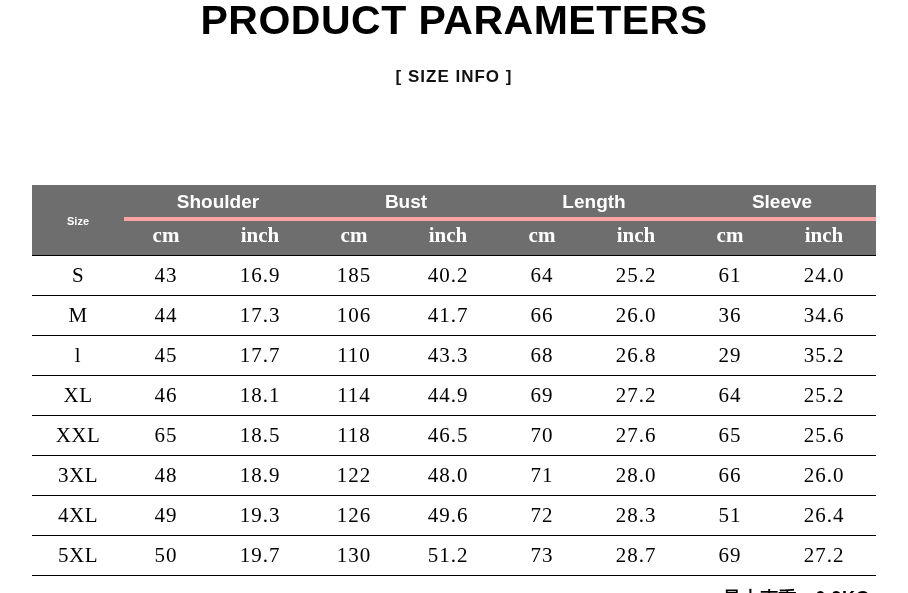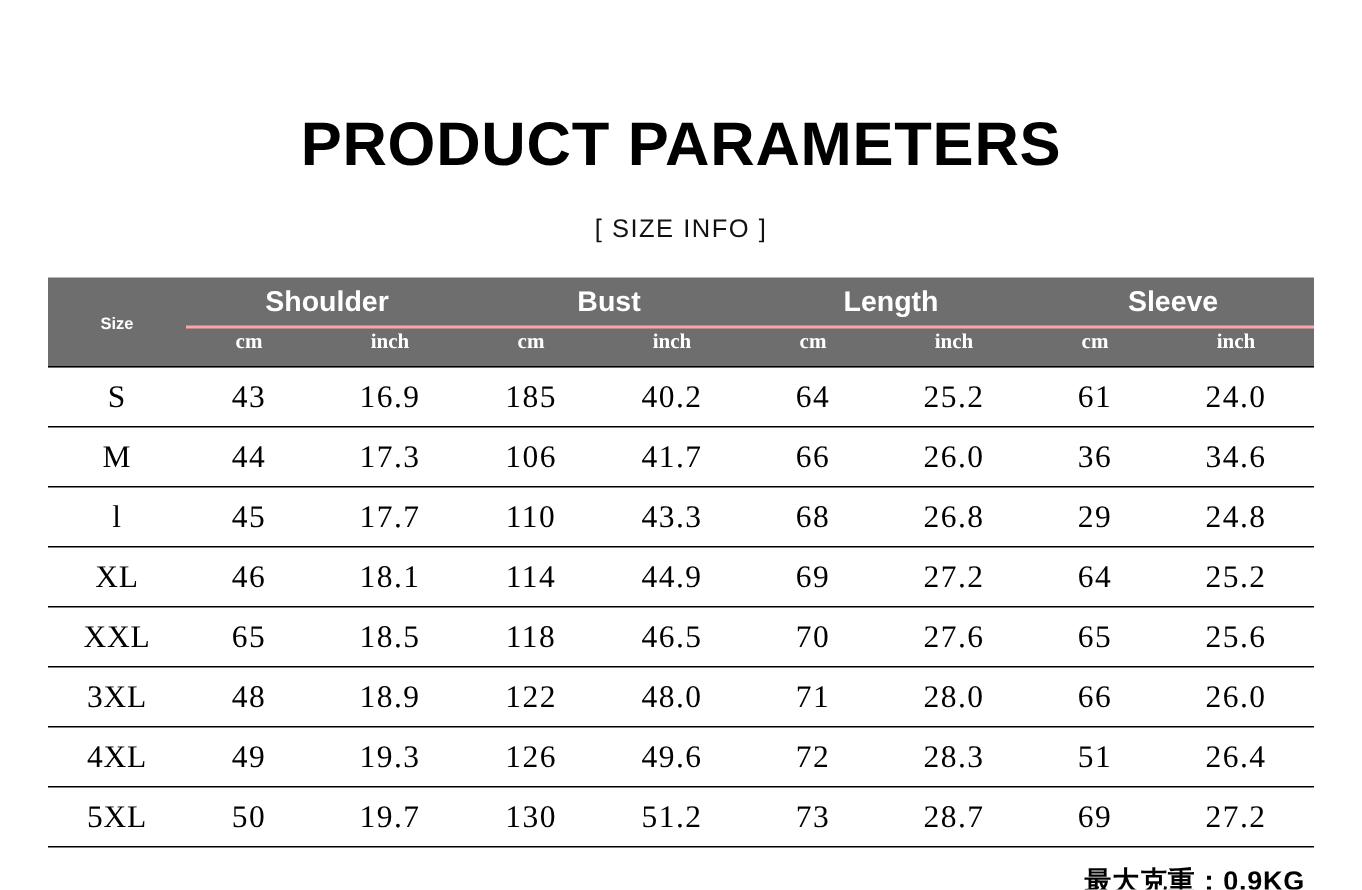--- a/index.html
+++ b/index.html
@@ -21,28 +21,27 @@
     background: #ffffff;
     box-sizing: border-box;
   }
   .title {
     text-align: center;
     font-family: "Liberation Sans", sans-serif;
     font-weight: bold;
     font-size: 41px;
     letter-spacing: 0.5px;
     margin: 0;
-    padding-top: 76px;
     line-height: 1.0;
     color: #000;
   }
   .subtitle {
     text-align: center;
     font-family: "Liberation Sans", sans-serif;
-    font-weight: normal;
+    font-weight: bold;
     font-size: 17px;
     letter-spacing: 1px;
     margin: 0;
     padding-top: 26px;
     color: #111;
   }
   .table-wrap {
     position: absolute;
     left: 32px;
     top: 185px;
@@ -66,27 +65,27 @@
     border: none;
   }
   thead tr.grp th.size-cell {
     font-size: 11px;
     vertical-align: middle;
   }
   thead tr.sub th {
     background: #6e6e6e;
     color: #ffffff;
     font-family: "Liberation Serif", serif;
-    font-size: 14px;
+    font-size: 21px;
     padding: 2px 0 7px 0;
     text-align: center;
     border: none;
   }
   thead tr.grp th.grp-label {
-    border-bottom: 2px solid #fca5a5;
+    border-bottom: 4px solid #fca5a5;
   }
   tbody td {
     font-family: "Liberation Serif", serif;
     font-size: 21px;
     text-align: center;
     padding: 7px 0 7px 0;
     border-bottom: 1.5px solid #000000;
     letter-spacing: 1px;
     background: #ffffff;
   }
@@ -175,21 +174,21 @@
         </tr>
         <tr>
           <td class="sz">l</td>
           <td>45</td>
           <td>17.7</td>
           <td>110</td>
           <td>43.3</td>
           <td>68</td>
           <td>26.8</td>
           <td>29</td>
-          <td>24.8</td>
+          <td>35.2</td>
         </tr>
         <tr>
           <td class="sz">XL</td>
           <td>46</td>
           <td>18.1</td>
           <td>114</td>
           <td>44.9</td>
           <td>69</td>
           <td>27.2</td>
           <td>64</td>

